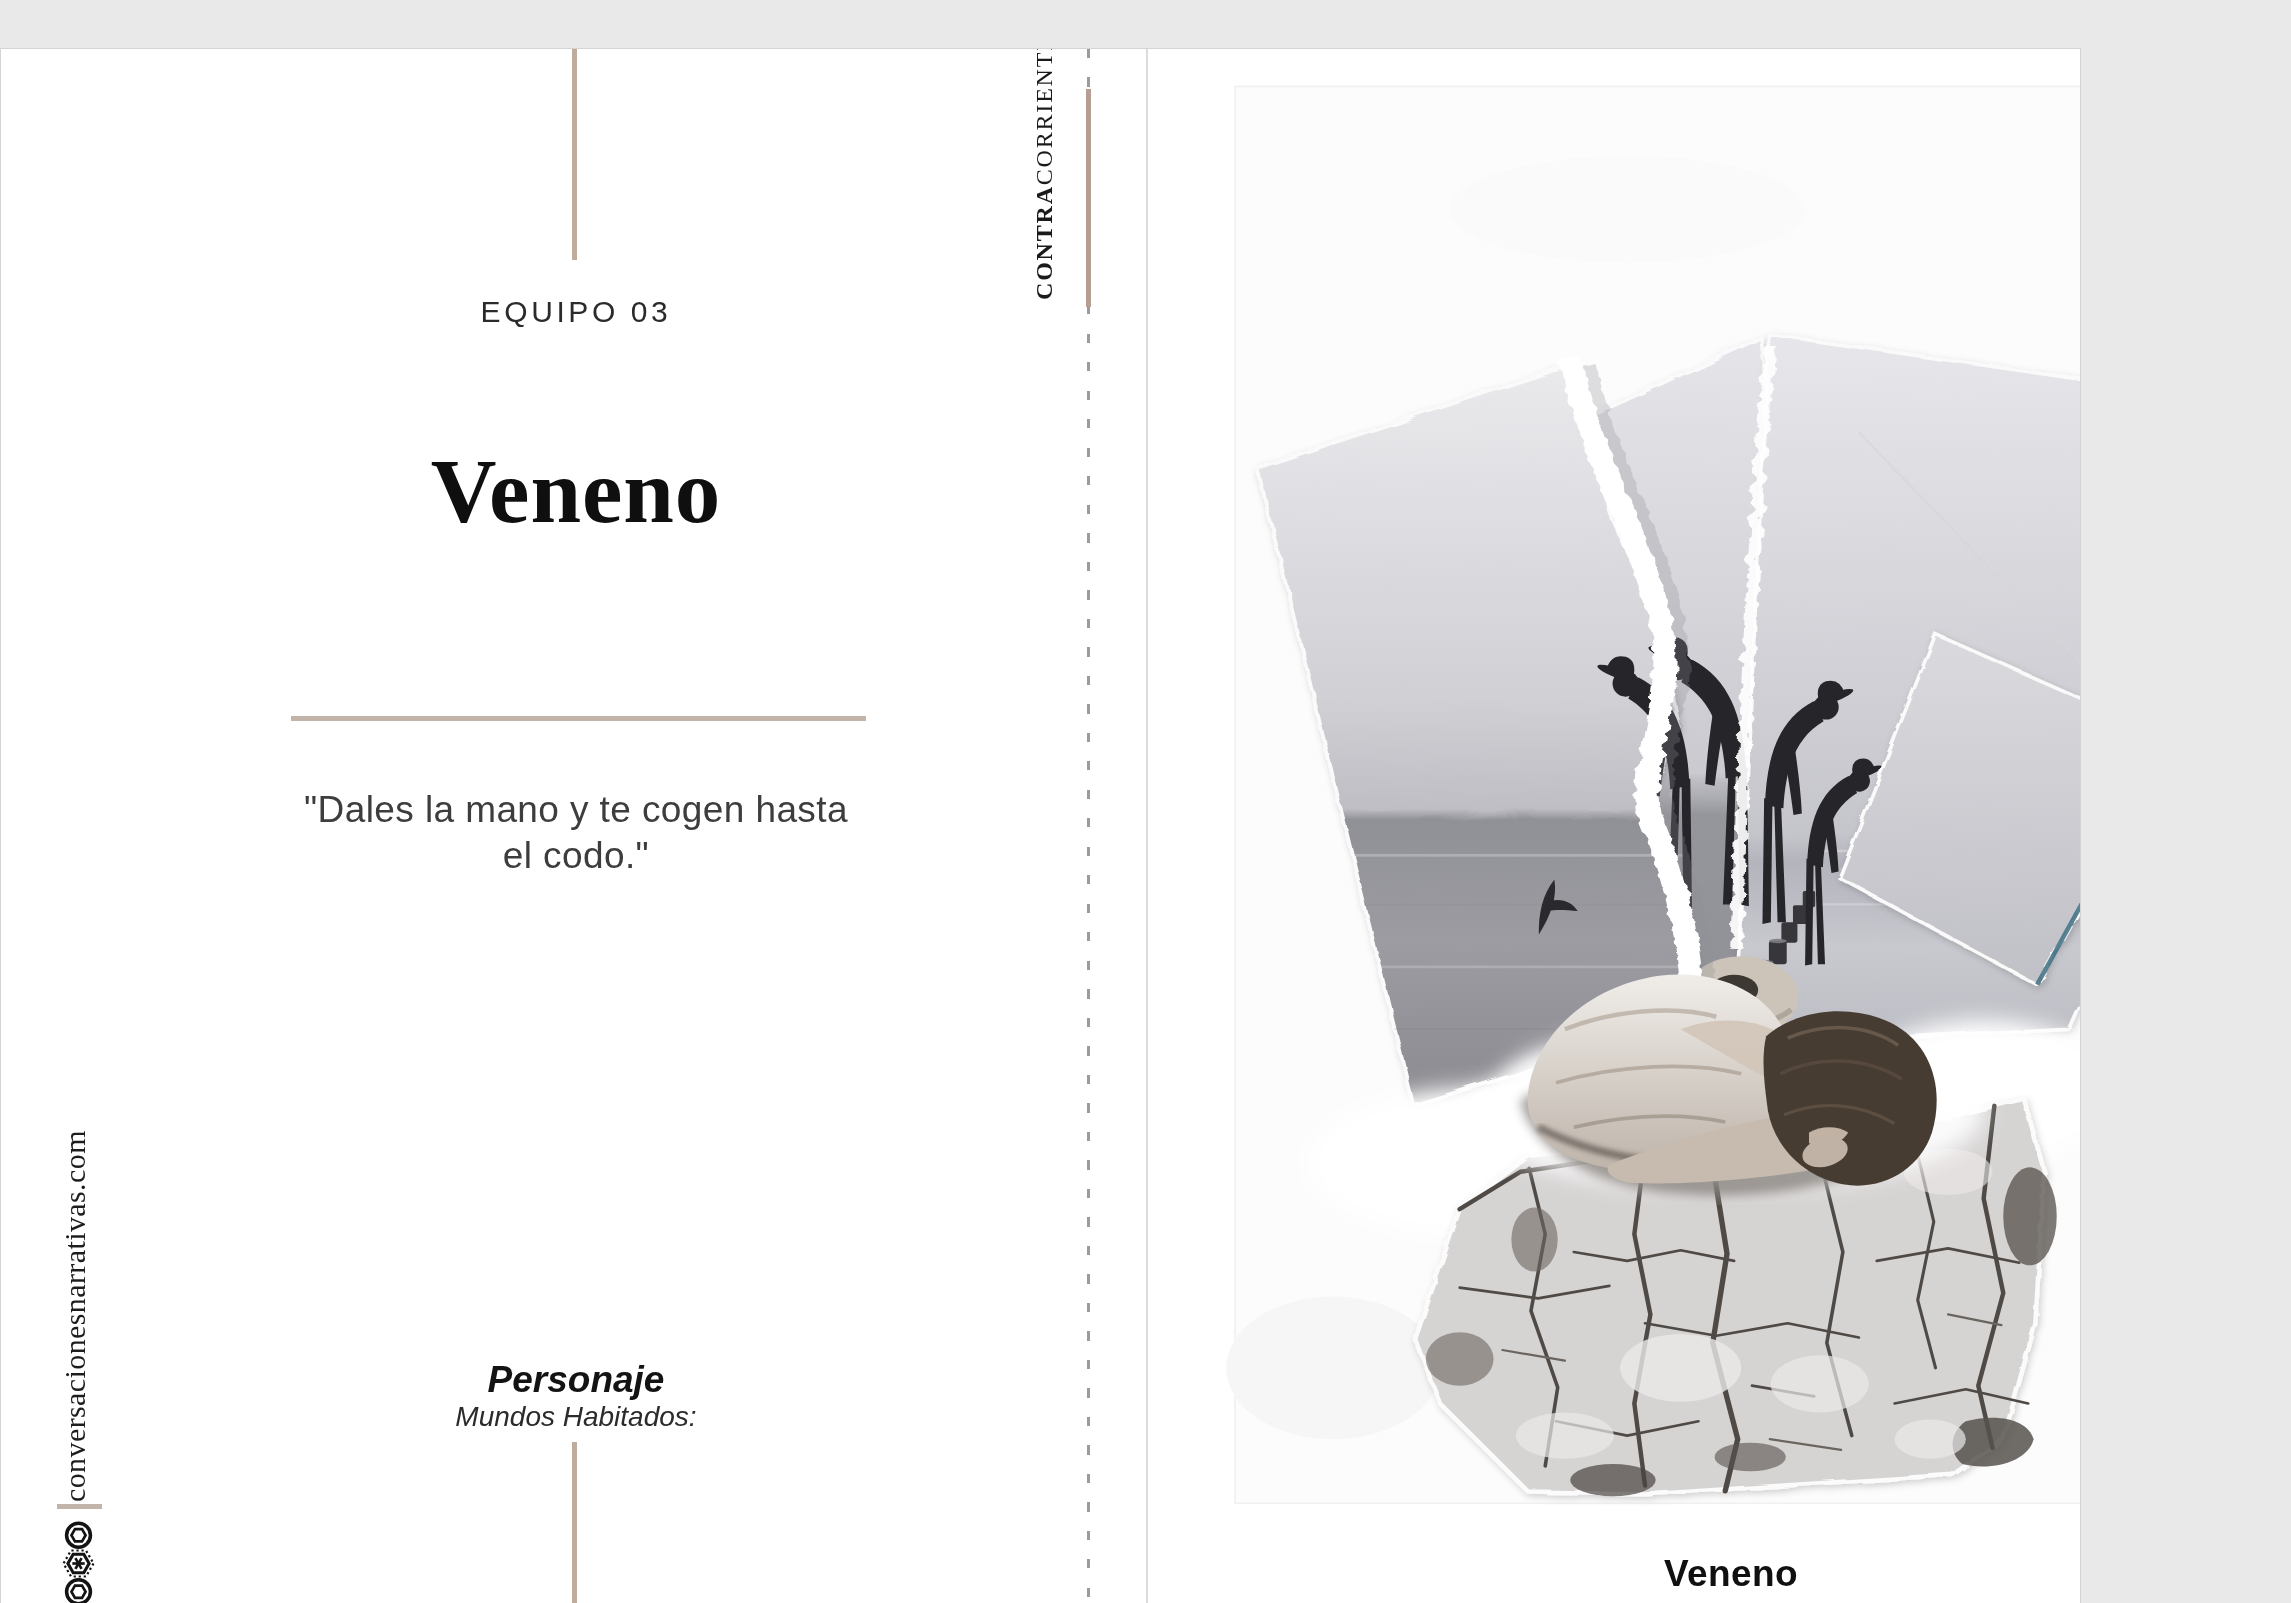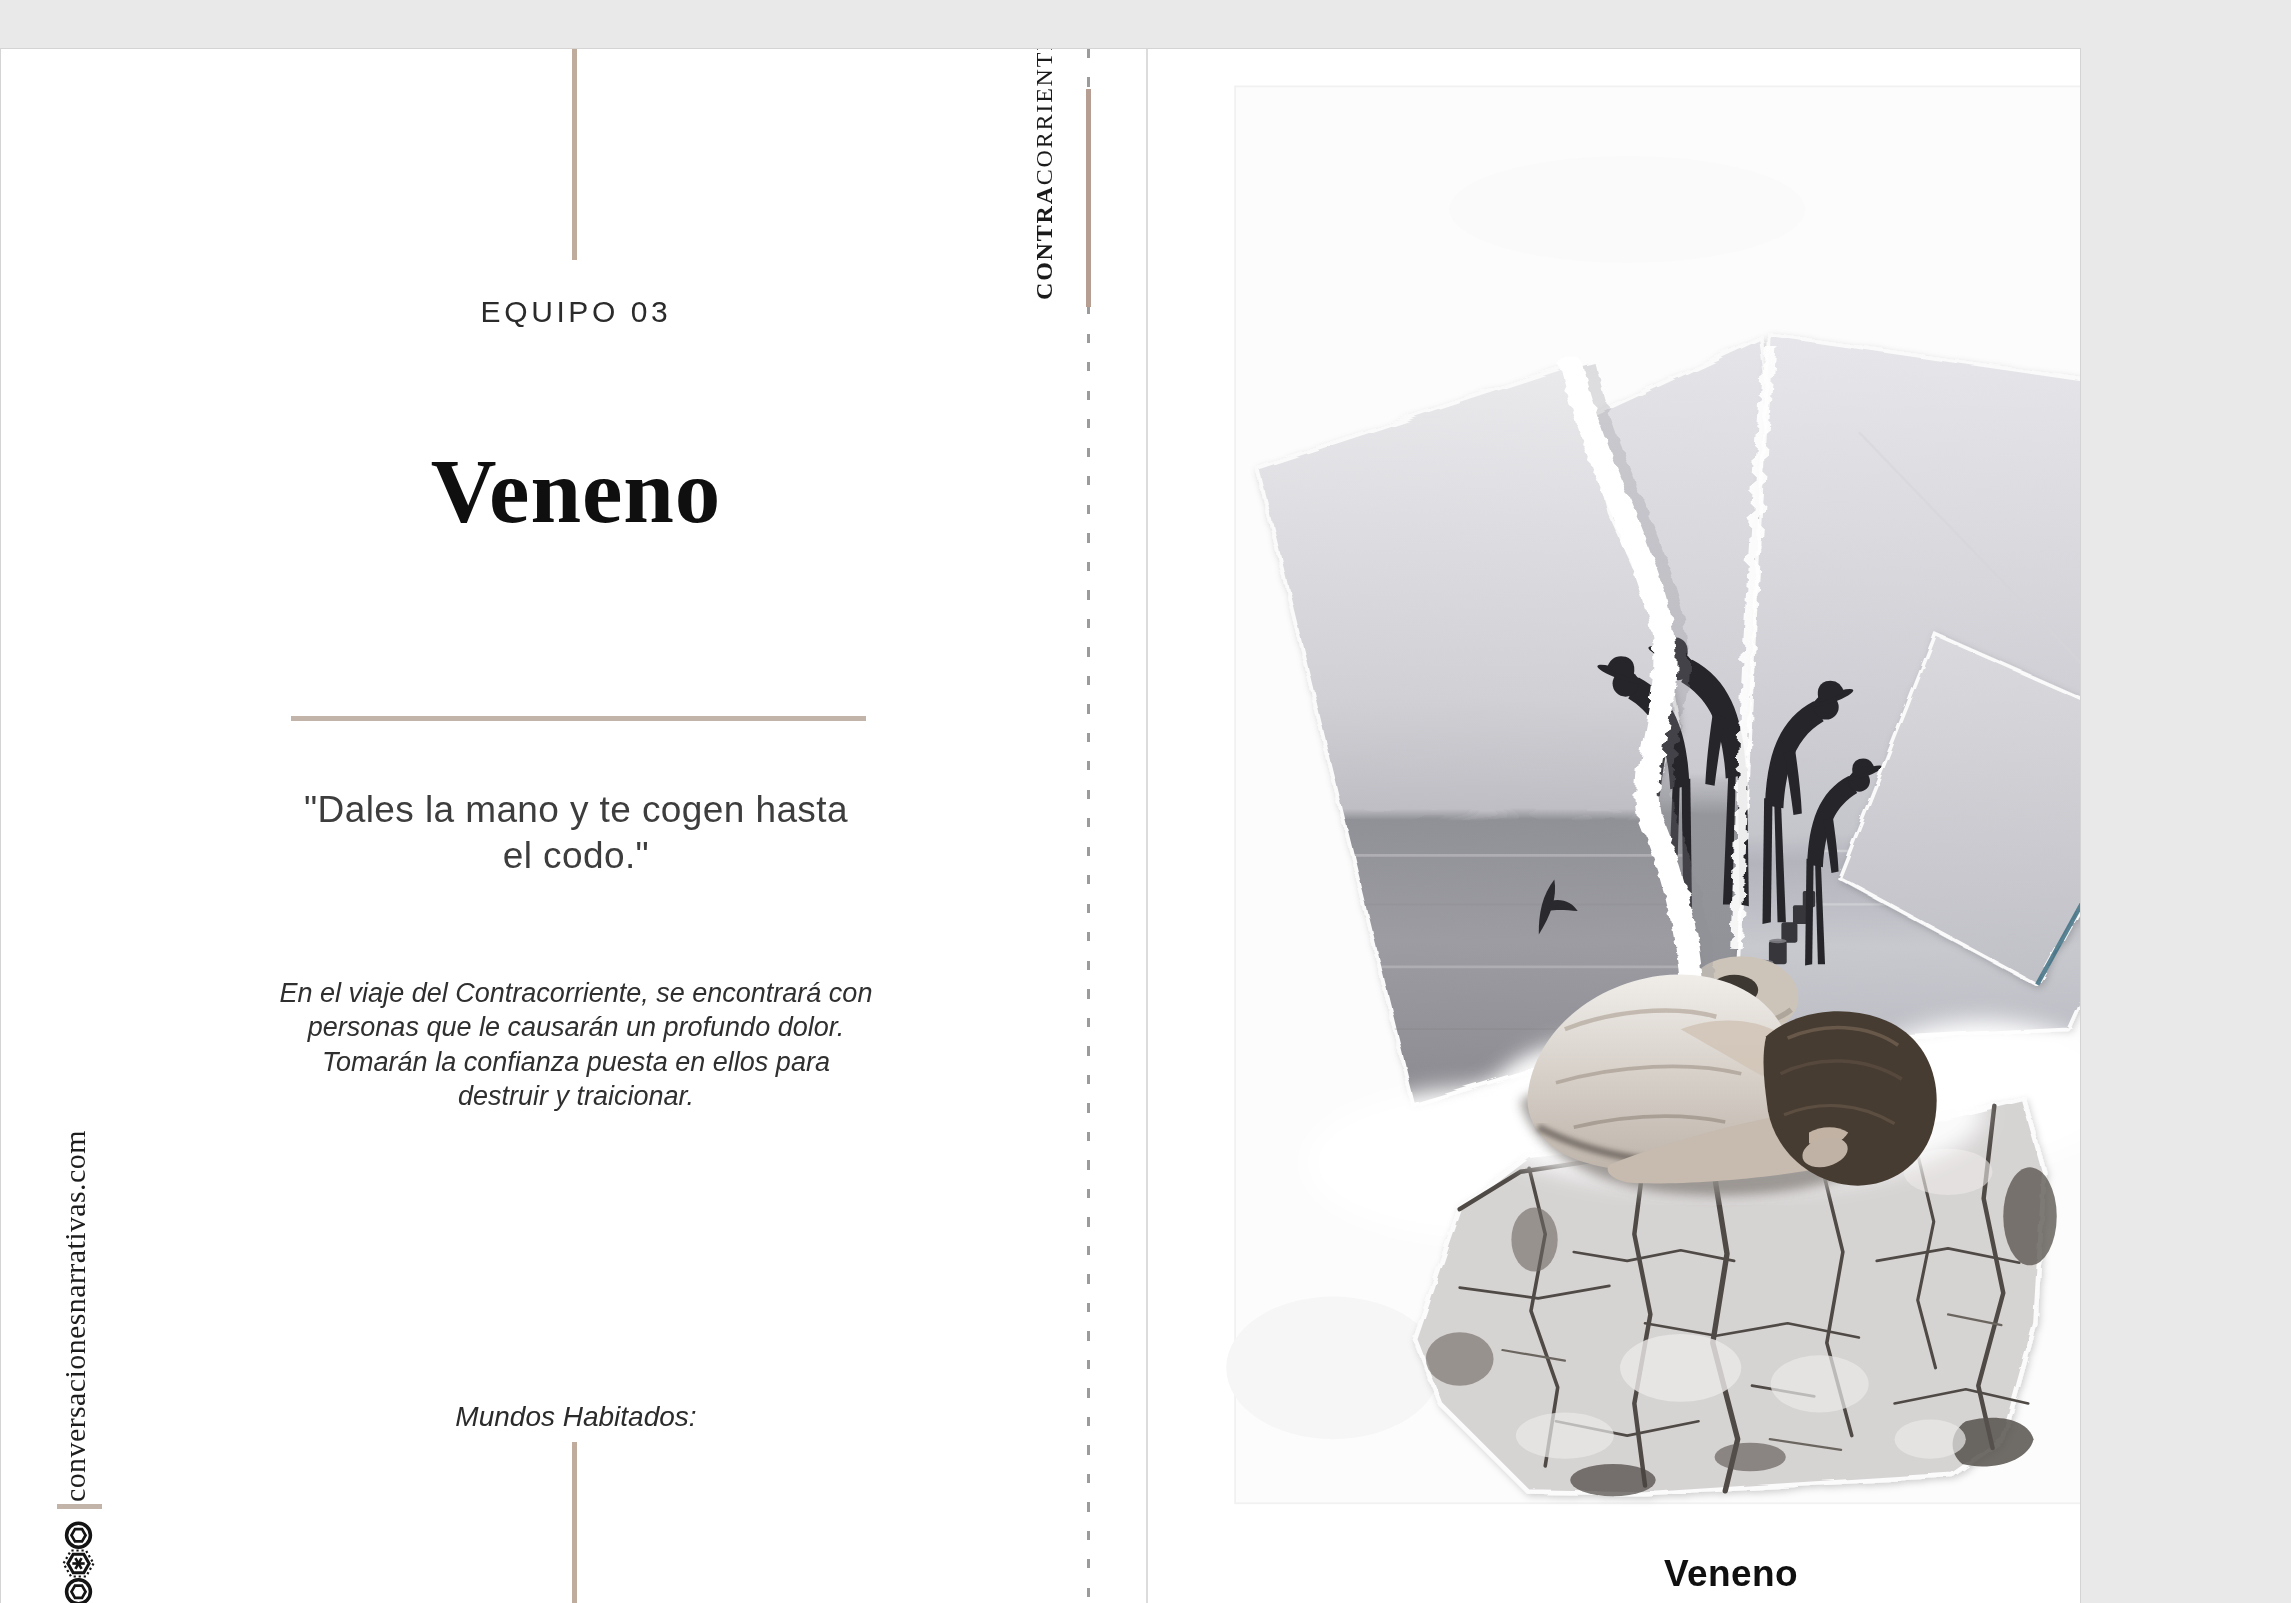--- a/index.html
+++ b/index.html
@@ -51,26 +51,23 @@
 
   <div class="abs center-col team">EQUIPO 03</div>
 
   <div class="abs center-col title">Veneno</div>
 
   <div class="abs divider"></div>
 
   <div class="abs center-col quote pre">"Dales la mano y te cogen hasta
 el codo."</div>
 
-  <div class="abs center-col desc pre">En el viaje del Contracorriente, se encontrará con
-personas que le causarán un profundo dolor.
-Tomarán la confianza puesta en ellos para
-destruir y traicionar.</div>
 
   <div class="abs center-col mundos">Mundos Habitados:</div>
+  <div class="abs center-col personaje">Personaje</div>
 
   <div class="abs vline bottom"></div>
 
   <div class="vtext website">conversacionesnarrativas.com</div>
   <div class="abs side-dash"></div>
 
   <svg class="abs logo" viewBox="0 0 60 100">
     <g fill="none" stroke="#141414">
       <circle cx="30" cy="18" r="13.5" stroke-width="4"></circle>
       <polygon points="38,18 34,24.9 26,24.9 22,18 26,11.1 34,11.1" stroke-width="3"></polygon>

